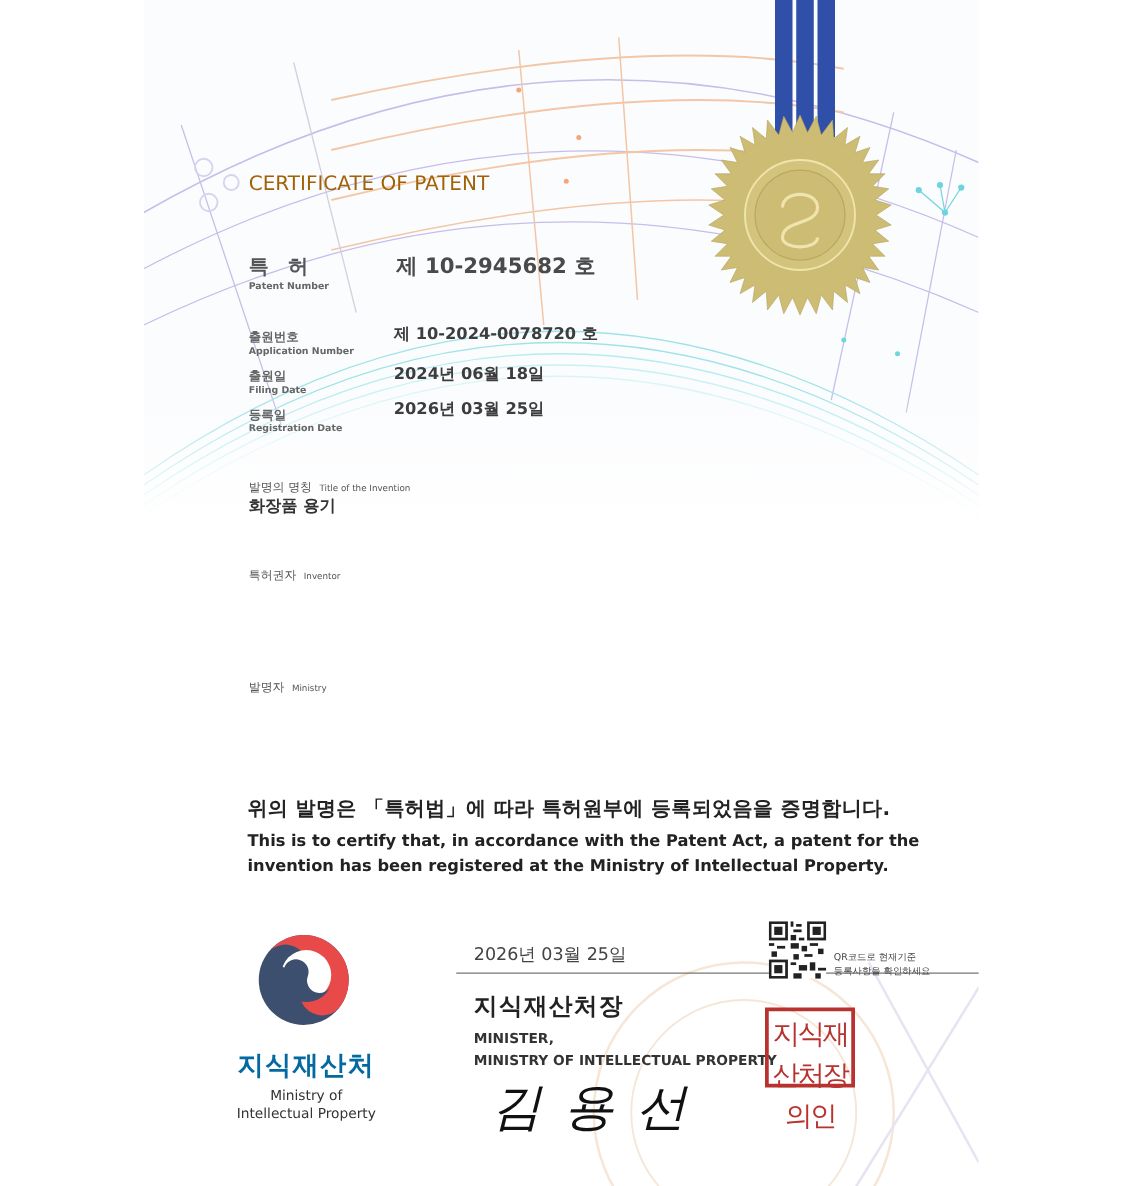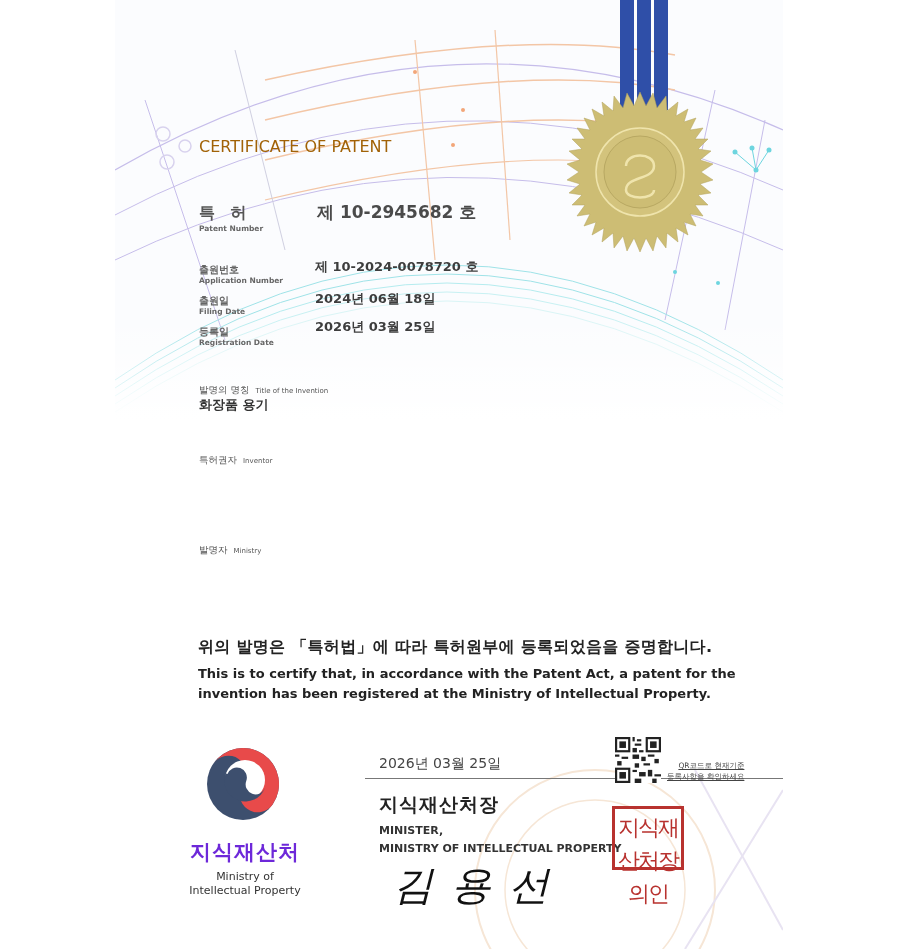--- a/index.html
+++ b/index.html
@@ -13,29 +13,29 @@
   .lbl-ko { font-size:10px; font-weight:bold; color:#666; }
   .lbl-en { font-size:7.5px; font-weight:bold; color:#666; }
   .val-big { font-size:17px; font-weight:bold; color:#4a4a4a; }
   .val { font-size:13px; font-weight:bold; color:#3d3d3d; }
   .sec-ko { font-size:9.5px; color:#555;text-align:right; }
   .sec-en { font-size:7px; color:#555; margin-left:6px; }
   .invention { font-size:13px; font-weight:bold; color:#333; }
   .cert-ko { left:83px; top:637px; font-size:16px; font-weight:bold; color:#222; letter-spacing:0.3px; }
   .cert-en { font-size:13px; font-weight:bold; color:#222; }
   .logo { left:90px; top:746px; }
-  .logo-ko { left:75px; top:838px; font-size:21px; font-weight:bold; color:#6d28d9; letter-spacing:1px; }
+  .logo-ko { left:75px; top:838px; font-size:21px; font-weight:bold; color:#0369a1; letter-spacing:1px; }
   .logo-en { left:70px; top:870px; width:120px; text-align:center; font-size:11px; color:#333; line-height:14px; white-space:normal; }
   .issue-date { left:264px; top:755px; font-size:14px; color:#444; }
   .rule { left:250px; top:778px; width:418px; height:1px; background:#777; }
   .minister-ko { left:264px; top:792px; font-size:19px; font-weight:bold; color:#222; letter-spacing:1px; }
   .minister-en { left:264px; top:822px; font-size:11px; font-weight:bold; color:#333; line-height:18px; }
   .signature { left:278px; top:858px; font-family:"DejaVu Serif", serif; font-size:40px; color:#111; letter-spacing:18px; font-style:italic; }
   .qr { left:500px; top:737px; width:46px; height:46px; }
-  .qr-text { left:552px; top:760px; font-size:7.5px; color:#444; line-height:11px; text-align:right;text-decoration:underline; }
+  .qr-text { left:552px; top:760px; font-size:7.5px; color:#444; line-height:11px; text-align:left; }
   .seal { left:497px; top:806px; width:72px; height:64px; border:3px solid #b8322f; box-sizing:border-box; color:#b8322f; font-size:22px; line-height:33px; text-align:center; letter-spacing:-2px; padding-top:2px; white-space:normal; }
   .ribbon { left:505px; top:0; }
   .medal { left:445px; top:92px; }
 </style>
 </head>
 <body>
 
 <div class="page">
 
   <svg class="bg-svg" viewBox="0 0 668 420">

